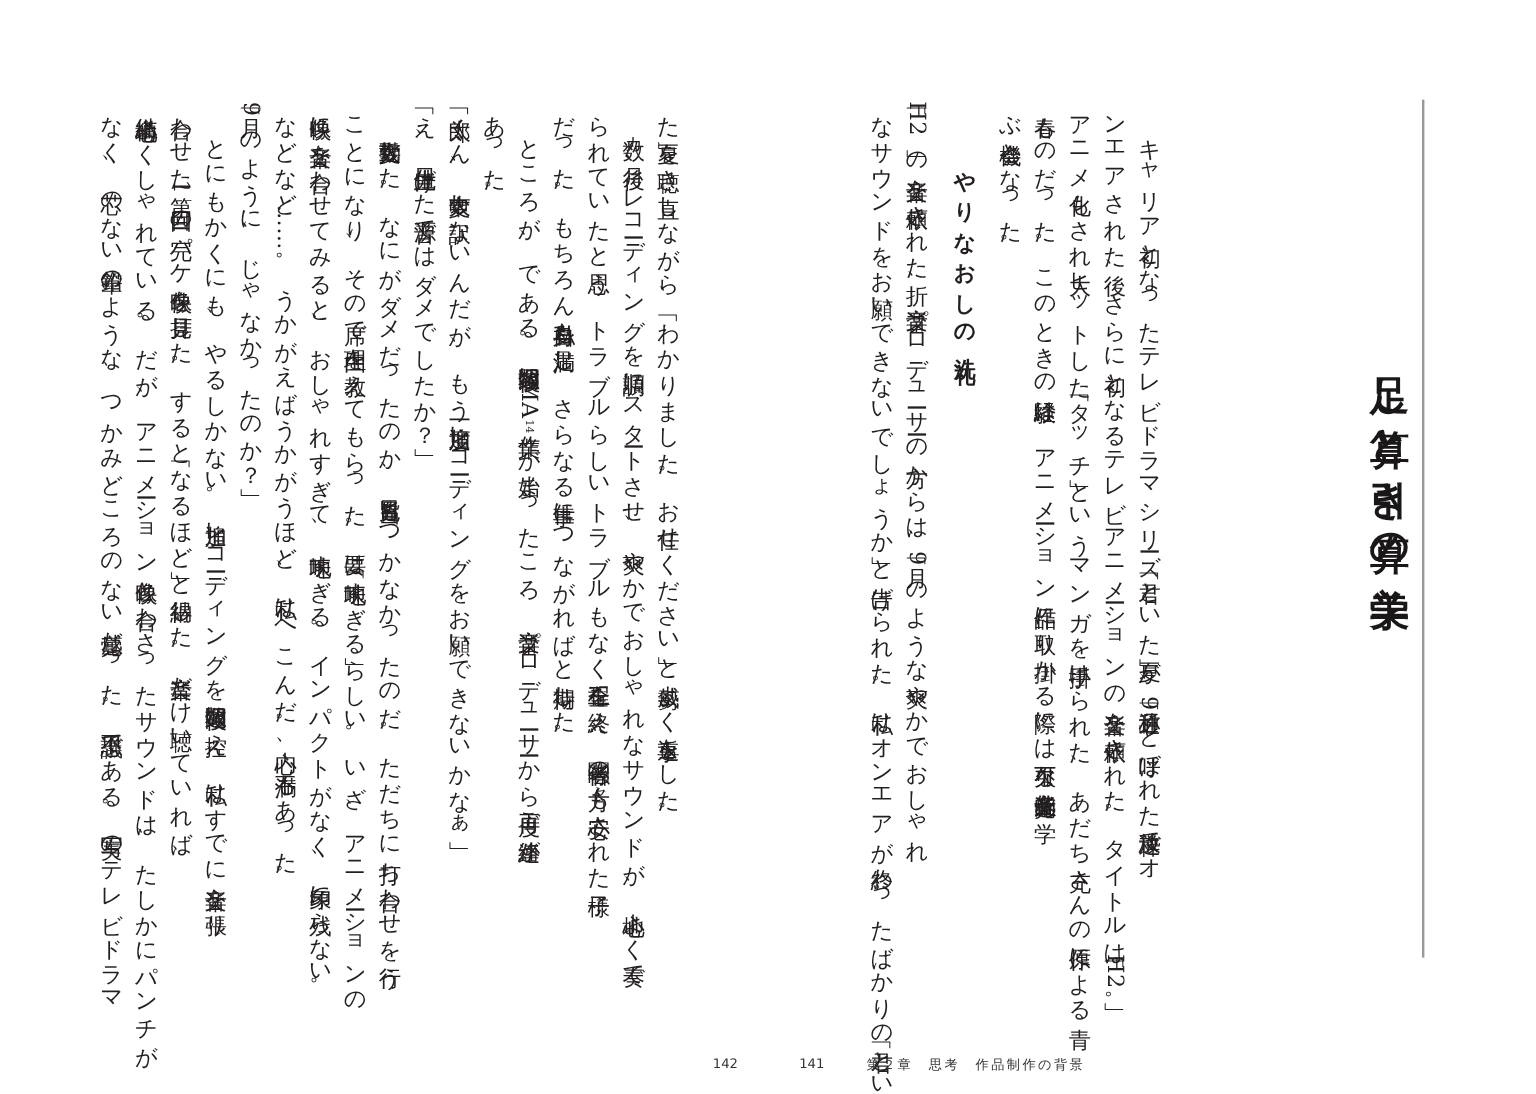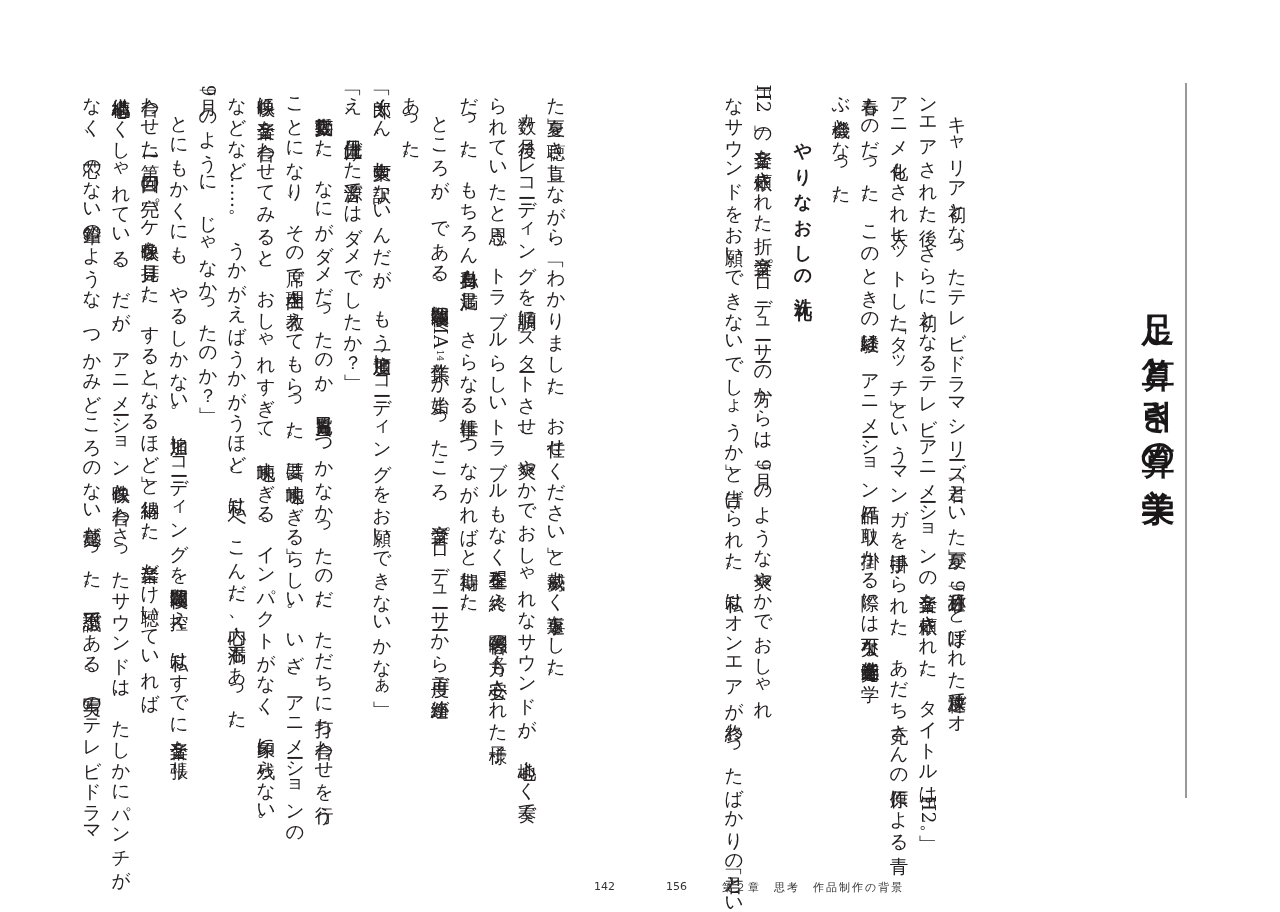--- a/index.html
+++ b/index.html
@@ -60,14 +60,14 @@
 <div class="col" style="left:282px;">ことになり、その席で理由を教えてもらった。要は「地味すぎる」らしい。いざ、アニメーションの</div>
 <div class="col" style="left:253px;">映像に音楽を合わせてみると、おしゃれすぎて、地味すぎる。インパクトがなく、印象に残らない。</div>
 <div class="col" style="left:224px;">などなど……。うかがえばうかがうほど、私はへこんだ。内心、不満もあった。</div>
 <div class="col" style="left:195px;">「月9のように、じゃなかったのか？」</div>
 <div class="col" style="left:166px;">　とにもかくにも、やるしかない。追加レコーディングを数週間後に控え、私はすでに音楽を張り</div>
 <div class="col" style="left:137px;">合わせた第1回目の完パケ映像を拝見した。すると「なるほど」と納得した。音楽だけ聴いていれば、</div>
 <div class="col" style="left:108px;">結構心地よくしゃれている。だが、アニメーション映像と合わさったサウンドは、たしかにパンチが</div>
 <div class="col" style="left:79px;">なく、芯のない鉛筆のような、つかみどころのない感覚だった。不思議である。実写のテレビドラマ</div>
 
 <div class="footer" style="left:594px;">142</div>
-<div class="footer" style="left:666px;">156</div>
+<div class="footer" style="left:666px;">141</div>
 <div class="footer bold" style="left:722px;">第２章　思考　作品制作の背景</div>
 
 </body></html>

